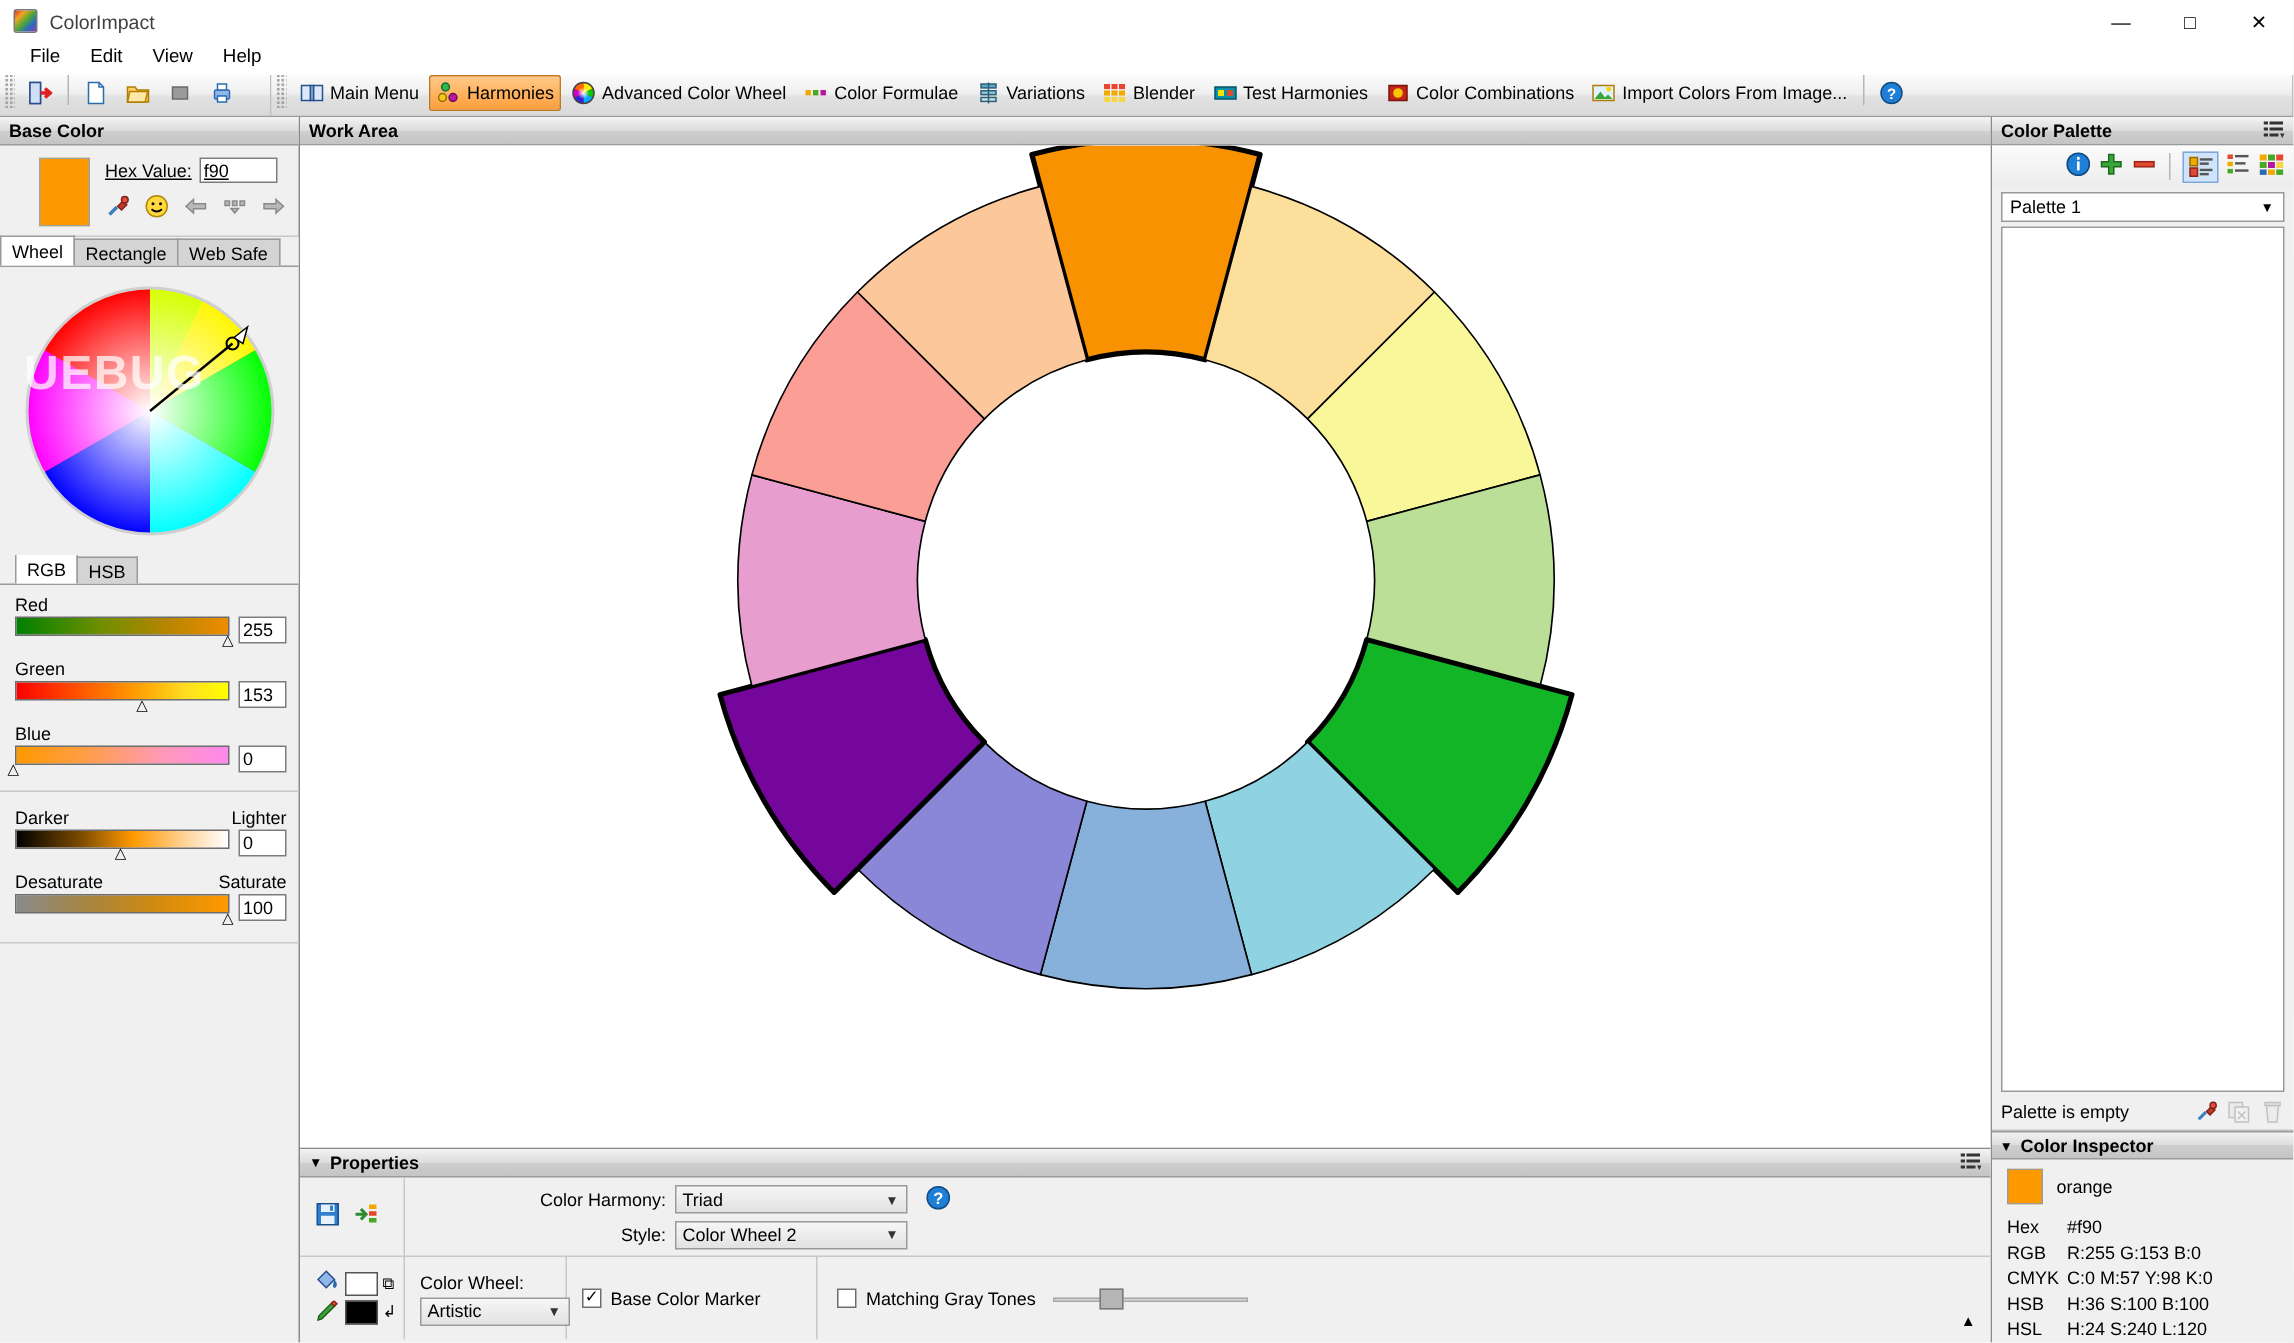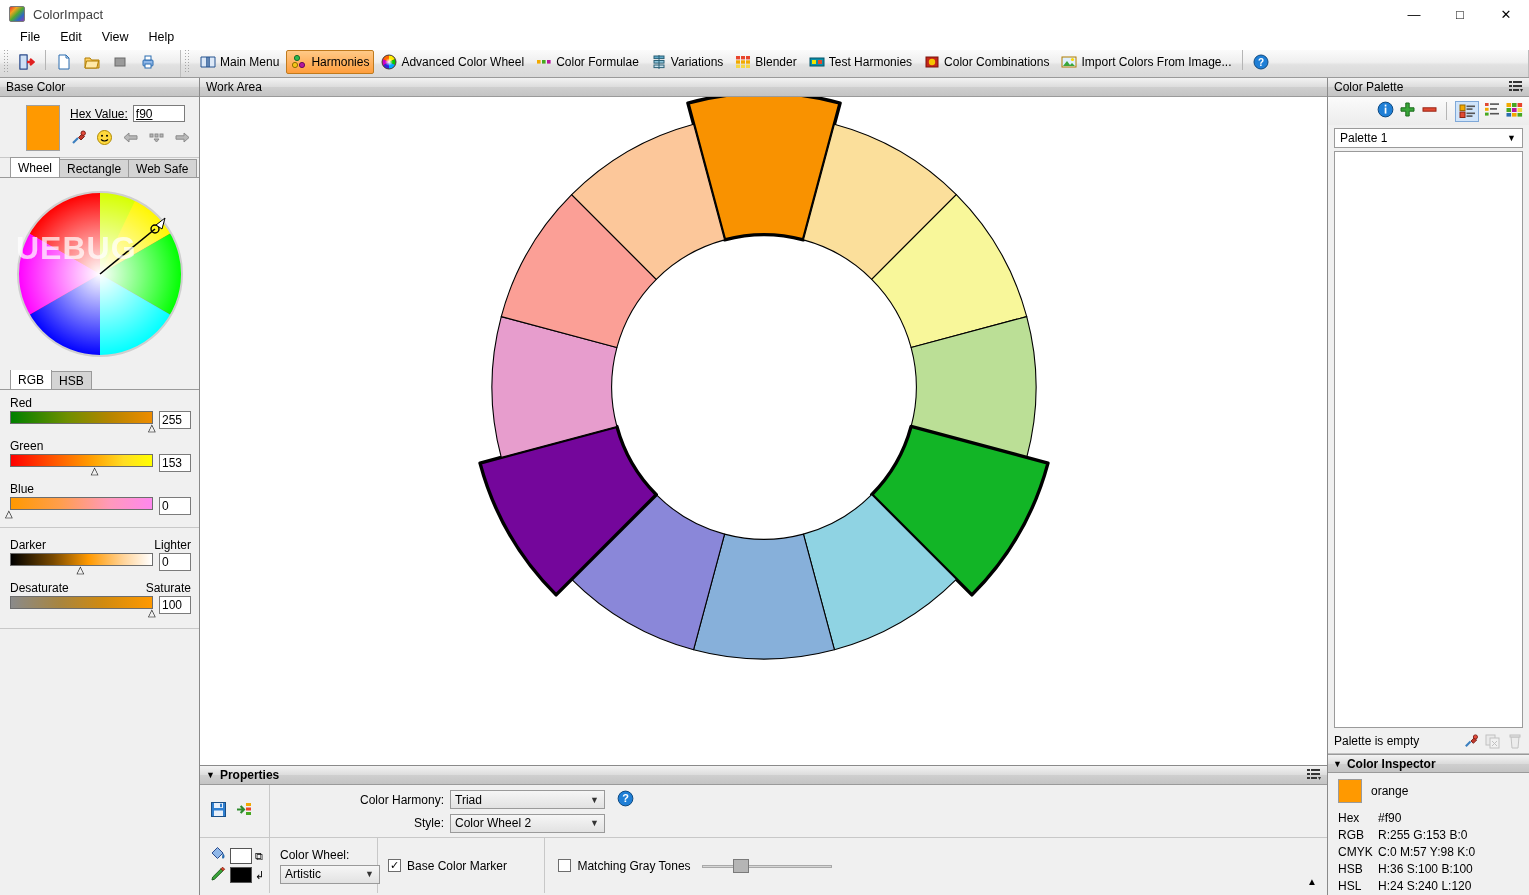--- a/index.html
+++ b/index.html
@@ -50,34 +50,34 @@
   .ticon { width:16px;height:16px;display:inline-block;flex:0 0 16px;position:relative; }
 
   
   #main { display:flex; height: calc(895px - 28px - 22px - 28px); }
 
   
   #left { width:200px; flex:0 0 200px; background:#f0f0f0;
      border-right:1px solid #8a8a8a; display:flex; flex-direction:column; }
   .panel-head {
      height:19px; display:flex; align-items:center; padding-left:6px;
-     font-weight:normal; font-size:12px;
+     font-weight:bold; font-size:12px;
      background:linear-gradient(180deg,#f3f3f3 0%,#dcdcdc 50%,#cfcfcf 51%,#c4c4c4 100%);
      border-bottom:1px solid #9a9a9a; }
   .sect { border-bottom:1px solid #c8c8c8; }
   #basecolor-row { display:flex; padding:8px 8px 6px 26px; gap:10px;text-decoration:underline; }
   #base-swatch { width:46px;height:46px;background:#f90; border:1px solid #a0a0a0;
      outline:2px solid #f0f0f0; }
   #hexrow { display:flex; align-items:center; gap:5px; font-size:12px; }
   #hex-input { width:52px;height:17px;border:1px solid #7b7b7b;background:#fff;
      font-family:"Liberation Sans",sans-serif; font-size:12px; padding:0 2px; }
   #basecolor-icons { display:flex; align-items:center; gap:9px; margin-top:7px; }
   .mini { width:17px;height:17px;display:inline-block; }
 
-  .tabstrip { display:flex; align-items:flex-end; height:20px; padding-left:10px;
+  .tabstrip { display:flex; align-items:flex-end; height:20px; 
      border-bottom:1px solid #9a9a9a;
      background:#f0f0f0; }
   .tab { height:18px; padding:0 7px; display:flex; align-items:center; font-size:12px;
      border:1px solid #9a9a9a; border-bottom:none; background:#d4d4d4; cursor:default;
      margin-right:-1px; }
   .tab.sel { background:#fff; height:20px; }
 
   #wheelbox { height:192px; position:relative; background:#f0f0f0;
      display:flex; align-items:center; justify-content:center; }
   #wheelbox .watermark { position:absolute; top:52px; left:16px; font-size:32px;

